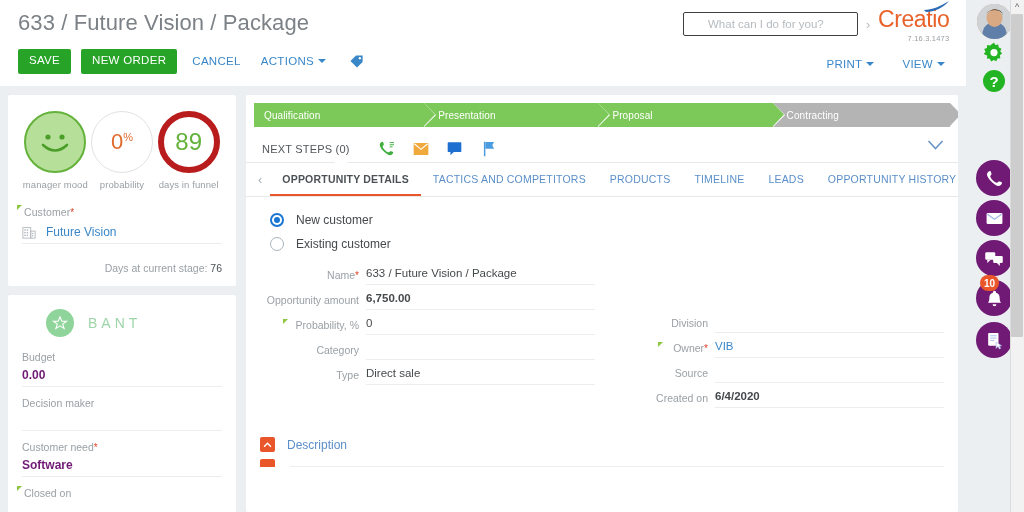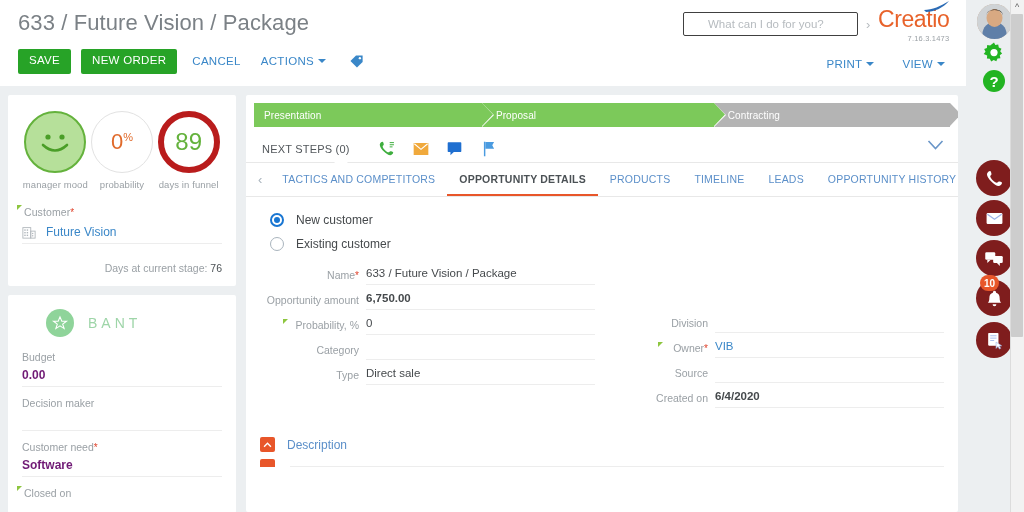--- a/index.html
+++ b/index.html
@@ -72,21 +72,21 @@
   .avatar {
     position: absolute; left: 11px; top: 4px; width: 35px; height: 35px;
     border-radius: 50%; overflow: hidden; background: #c9a68b;
   }
   .rail-green {
     position: absolute; left: 15px; width: 26px; height: 26px;
     display: flex; align-items: center; justify-content: center; cursor: pointer;
   }
   .rail-btn {
     position: absolute; left: 10px; width: 36px; height: 36px;
-    border-radius: 50%; background: #7f1d1d;
+    border-radius: 50%; background: #701a75;
     display: flex; align-items: center; justify-content: center; cursor: pointer;
   }
   .badge {
     position: absolute; left: 4px; top: -5px; min-width: 19px; height: 16px;
     border-radius: 9px; background: #e8562a; color: #fff;
     font-size: 10px; display: flex; align-items: center; justify-content: center;
     padding: 0 4px; font-weight: bold;
   }
   .scrollbar {
     position: absolute; right: 0; top: 0; width: 14px; height: 512px;
@@ -447,20 +447,27 @@
           <div class="b-value"></div>
         </div>
       </div>
     </div>
   </div>
 
   <div class="main">
 
     <div class="stage-bar">
       <div class="stage done">
+        <span>Qualification</span>
+        <svg class="arrow" viewBox="0 0 12 24">
+            <path d="M0 0 L12 12 L0 24 L0 21 L9 12 L0 3Z" fill="#fff"></path>
+            <path d="M0 0 L11 11.4 L0 23 Z" fill="#7cc95a"></path>
+          </svg>
+      </div>
+      <div class="stage done">
         <span>Presentation</span>
         <svg class="arrow" viewBox="0 0 12 24">
             <path d="M0 0 L12 12 L0 24 L0 21 L9 12 L0 3Z" fill="#fff"></path>
             <path d="M0 0 L11 11.4 L0 23 Z" fill="#7cc95a"></path>
           </svg>
       </div>
       <div class="stage done">
         <span>Proposal</span>
         <svg class="arrow" viewBox="0 0 12 24">
             <path d="M0 0 L12 12 L0 24 L0 21 L9 12 L0 3Z" fill="#fff"></path>
@@ -509,22 +516,22 @@
       <span class="ns-chevron">
         <svg width="17" height="12" viewBox="0 0 17 12">
             <path d="M1.5 2 L8.5 9.5 L15.5 2" stroke="#6a96c8" stroke-width="1.6" fill="none"></path>
           </svg>
       </span>
       <span class="ns-notch"></span>
     </div>
 
     <div class="tabs">
       <span class="tab-arrow">‹</span>
+      <div class="tab active">OPPORTUNITY DETAILS</div>
       <div class="tab">TACTICS AND COMPETITORS</div>
-      <div class="tab active">OPPORTUNITY DETAILS</div>
       <div class="tab">PRODUCTS</div>
       <div class="tab">TIMELINE</div>
       <div class="tab">LEADS</div>
       <div class="tab">OPPORTUNITY HISTORY</div>
 
     </div>
 
     <div class="form-body">
       <div class="radios">
         <div class="radio-row">

